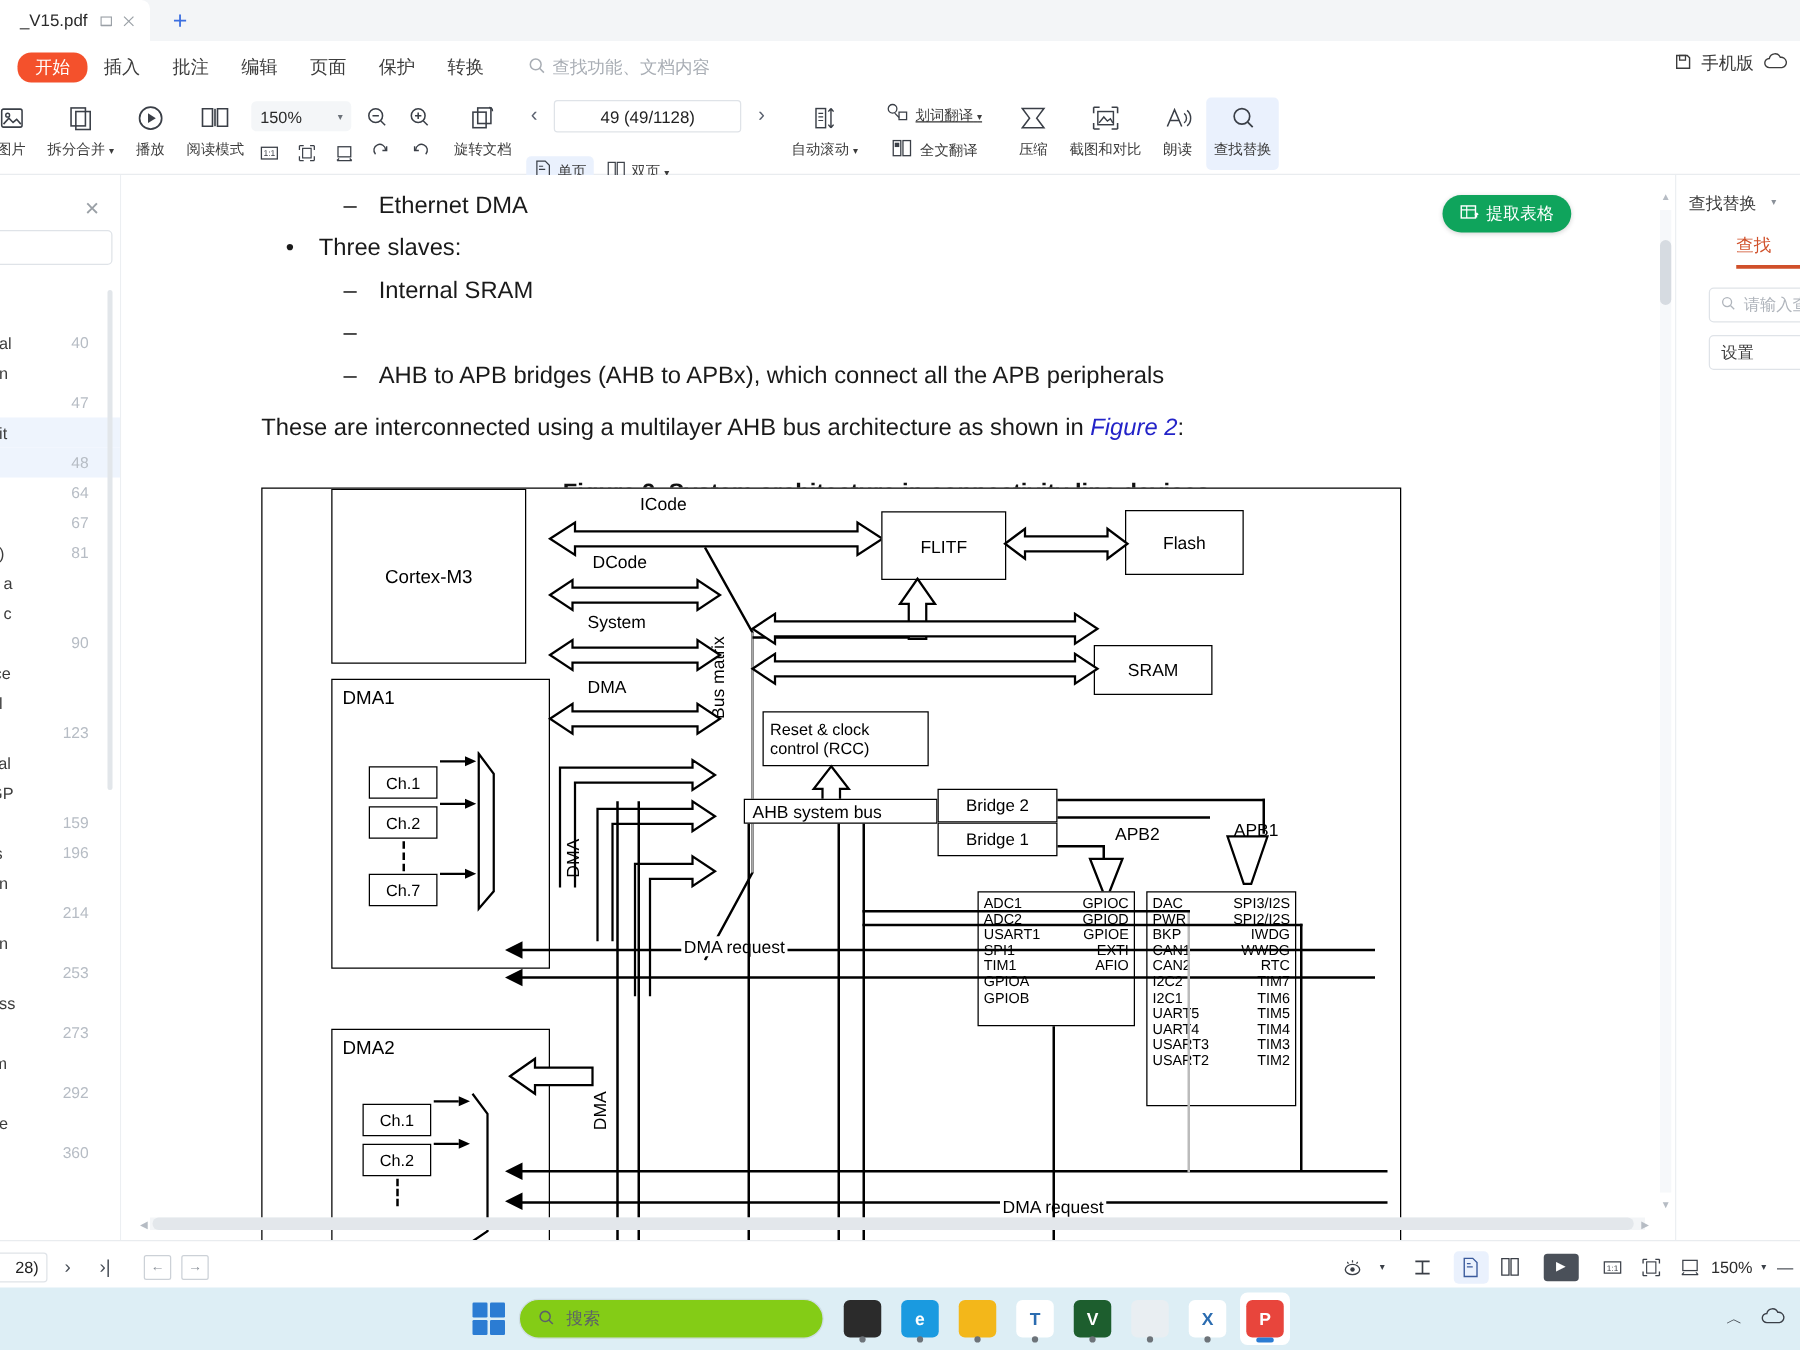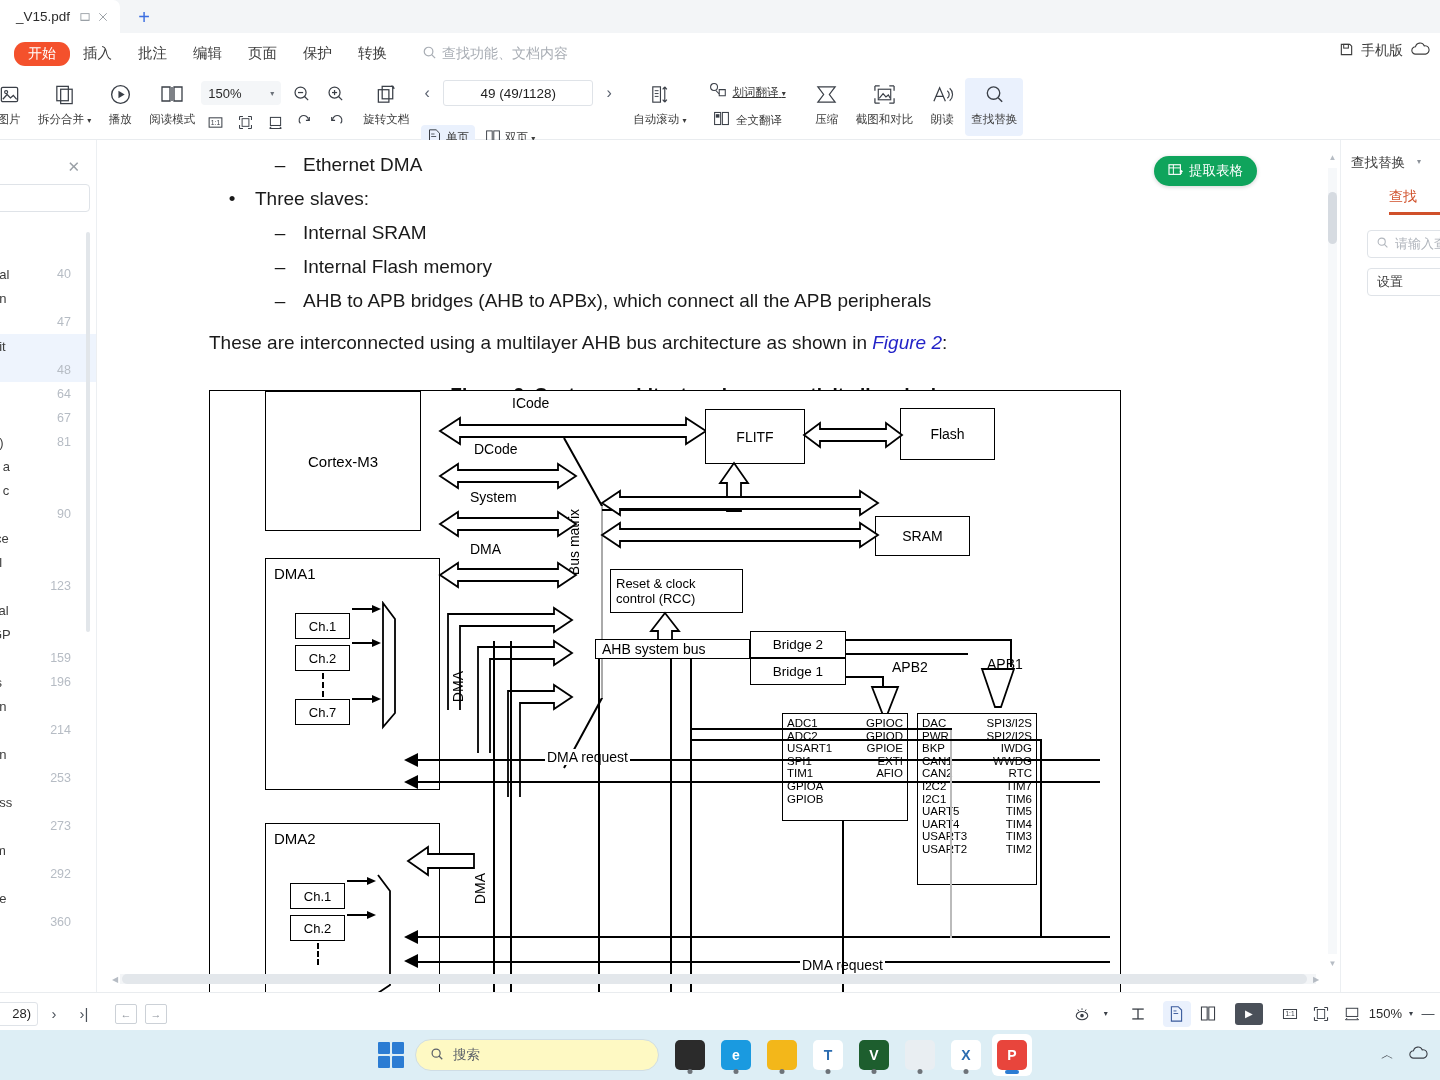--- a/index.html
+++ b/index.html
@@ -161,21 +161,21 @@
   .sb-play { width:30px; height:22px; background:#4a5059; border-radius:3px;
              display:flex; align-items:center; justify-content:center; color:#fff; font-size:10px; }
   .sb-zoom { font-size:13px; color:#2b2b2b; }
 
   
   .taskbar { position:absolute; left:0; top:1030px; width:1440px; height:50px; background:#ddeef5; }
   .tb-center { position:absolute; left:378px; top:0; height:50px; display:flex; align-items:center; gap:11px; }
   .tb-win { width:26px; height:26px; display:grid; grid-template-columns:1fr 1fr;
             grid-template-rows:1fr 1fr; gap:2.5px; }
   .tb-win i { background:#2b7cd3; border-radius:1px; }
-  .tb-search { width:244px; height:32px; background:#fef9c3; border-radius:16px;
+  .tb-search { width:244px; height:32px; background:#84cc16; border-radius:16px;
                display:flex; align-items:center; gap:9px; padding:0 14px;
                border:1px solid #cfdde5; }
   .tb-search .ph { font-size:13.5px; color:#5c6169; }
   .tb-app { position:relative; width:40px; height:42px; display:flex; align-items:center;
             justify-content:center; }
   .tb-app .glyph { width:30px; height:30px; border-radius:5px; display:flex;
                    align-items:center; justify-content:center; font-size:14px; color:#fff; font-weight:bold; }
   .tb-dot { position:absolute; bottom:2px; left:50%; transform:translateX(-50%);
             width:5px; height:5px; border-radius:50%; background:#6d7379; }
   .tb-dot.wide { width:14px; height:4px; border-radius:2px; background:#2b7cd3; }
@@ -600,21 +600,20 @@
           <div class="li lvl1">
             <span class="bul">•</span>
             <span>Three slaves:</span>
           </div>
           <div class="li lvl2">
             <span class="bul">–</span>
             <span>Internal SRAM</span>
           </div>
           <div class="li lvl2">
             <span class="bul">–</span>
-            <span>Internal Flash memory</span>
           </div>
           <div class="li lvl2">
             <span class="bul">–</span>
             <span>AHB to APB bridges (AHB to APBx), which connect all the APB peripherals</span>
           </div>
           <div class="para">
             <span>These are interconnected using a multilayer AHB bus architecture as shown in </span><span class="lnk">Figure 2</span><span>:</span>
           </div>
           <div class="fig-title">Figure 2. System architecture in connectivity line devices</div>
         </div>
@@ -631,21 +630,21 @@
           <span>提取表格</span>
         </div>
 
         <div class="figwrap">
           <div class="fig">
 
             <div class="bx" style="left:55px; top:0; width:156px; height:140px; font-size:15px;">
               <span>Cortex-M3</span>
             </div>
 
-            <div class="bx" style="left:55px; top:167px; width:175px; height:232px; align-items:flex-start; justify-content:flex-start; padding:6px 0 0 8px; font-size:15px;">
+            <div class="bx" style="left:55px; top:152px; width:175px; height:232px; align-items:flex-start; justify-content:flex-start; padding:6px 0 0 8px; font-size:15px;">
               <span>DMA1</span>
             </div>
             <div class="bx" style="left:85px; top:222px; width:55px; height:26px; font-size:13px;">
               <span>Ch.1</span>
             </div>
             <div class="bx" style="left:85px; top:254px; width:55px; height:26px; font-size:13px;">
               <span>Ch.2</span>
             </div>
             <div class="bx" style="left:85px; top:308px; width:55px; height:26px; font-size:13px;">
               <span>Ch.7</span>

